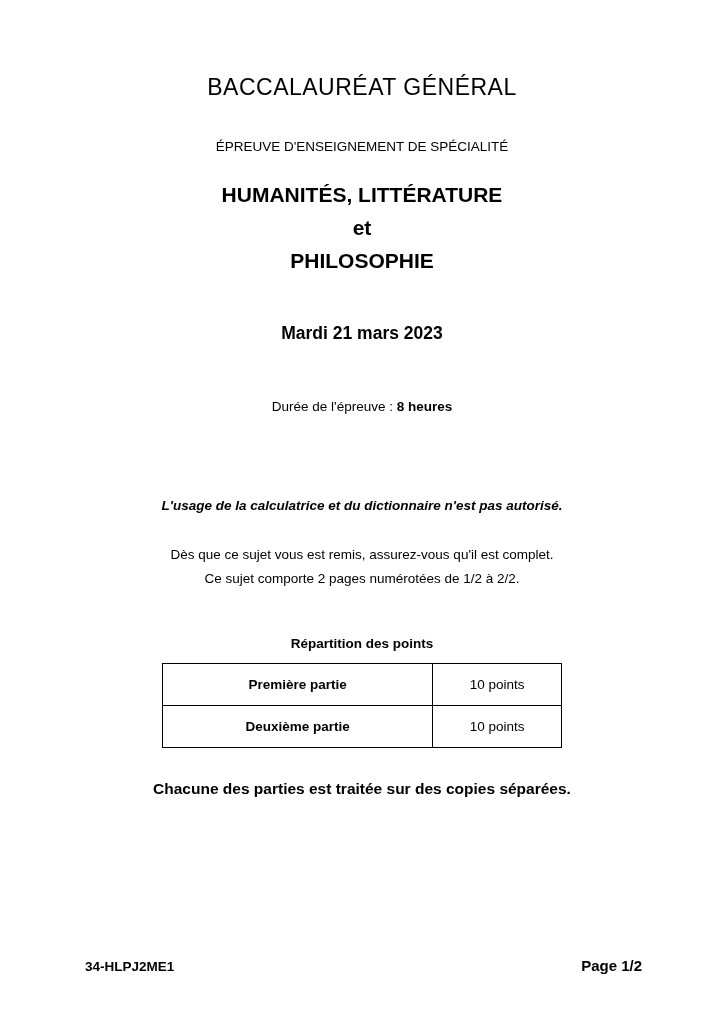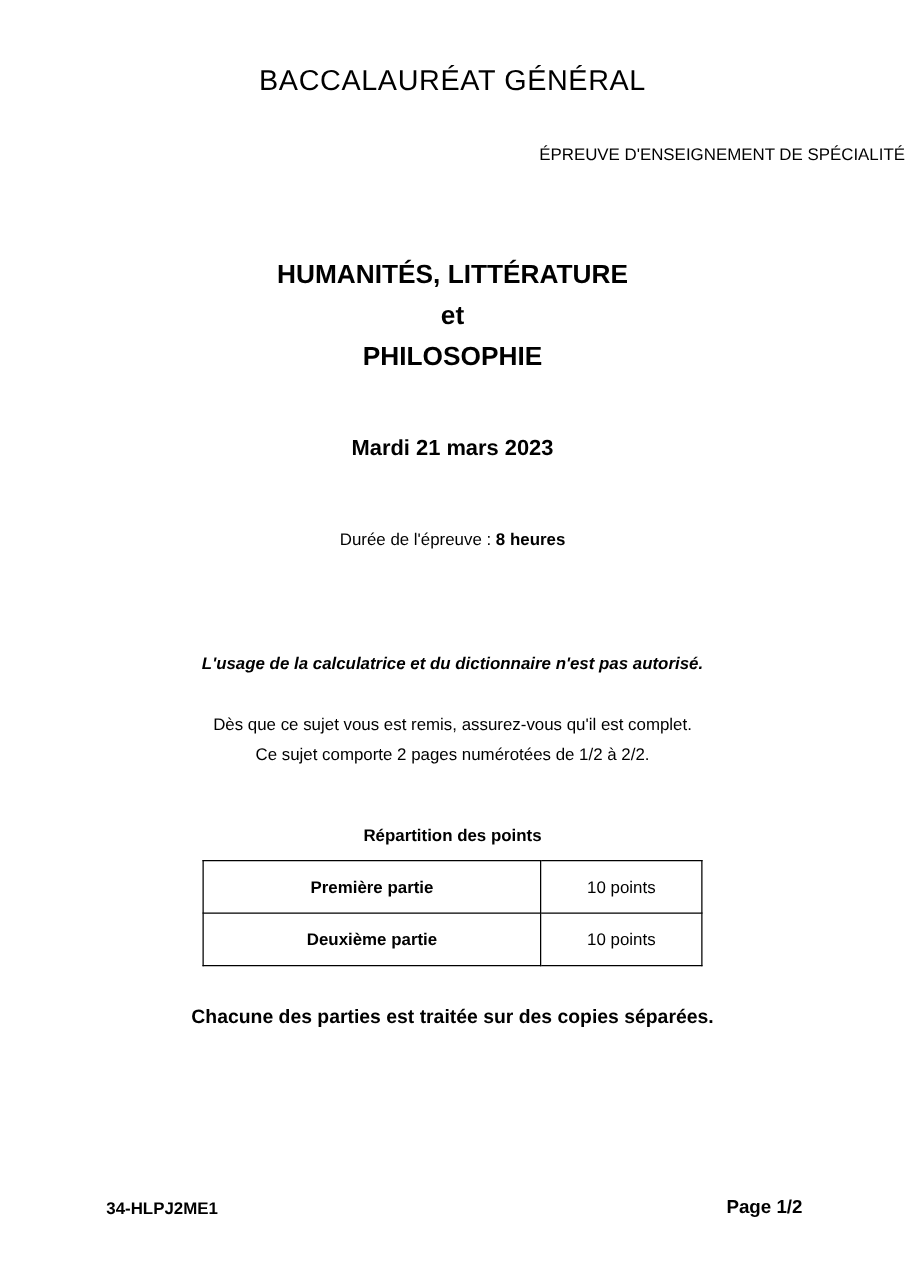--- a/index.html
+++ b/index.html
@@ -12,38 +12,37 @@
     width: 724px;
     height: 1024px;
     background: #ffffff;
     color: #000000;
     font-family: "Liberation Sans", sans-serif;
     overflow: hidden;
   }
   .center { text-align: center; }
 
   .title {
-    padding-top: 51px;
+    padding-top: 74px;
     font-size: 23px;
     font-weight: normal;
     letter-spacing: 0.5px;
     text-align: center;
   }
   .subtitle {
     margin-top: 38px;
     font-size: 13.5px;
-    text-align: right;
   }
   .session {
     margin-top: 30px;
     font-size: 14.5px;
     font-weight: bold;
   }
   .subject {
-    margin-top: 72px;
+    margin-top: 24px;
     font-size: 21px;
     font-weight: bold;
     line-height: 33px;
   }
   .exam-date {
     margin-top: 46px;
     font-size: 17.5px;
     font-weight: bold;
   }
   .duration {

